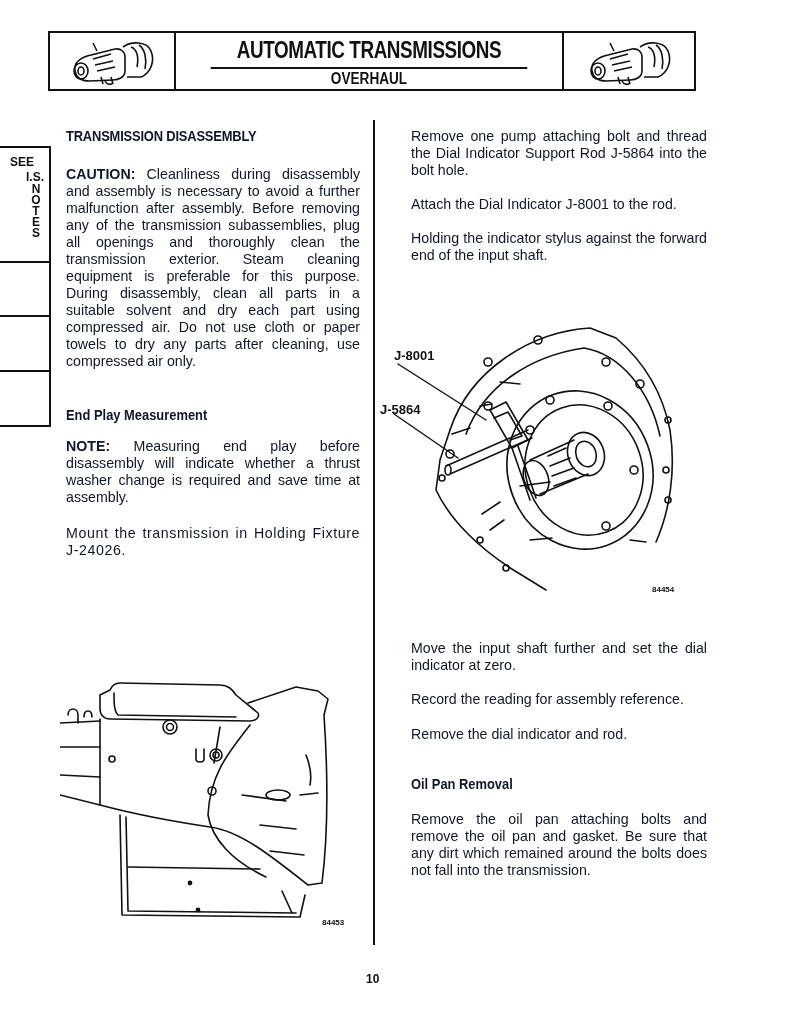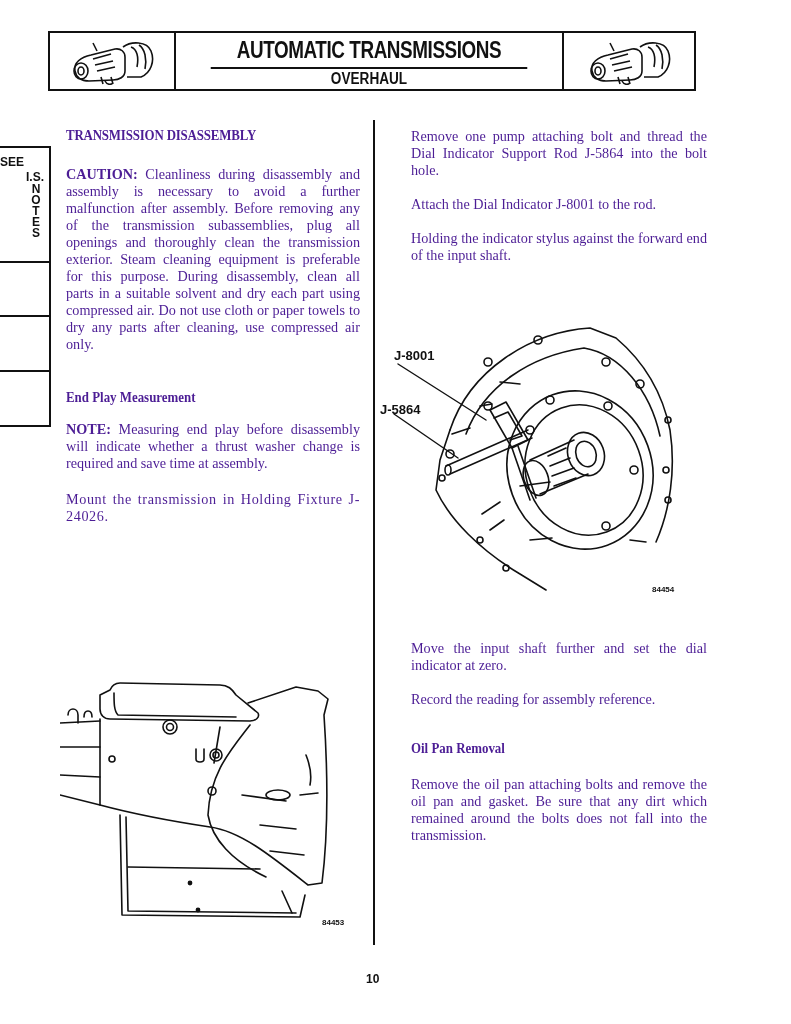--- a/index.html
+++ b/index.html
@@ -13,29 +13,29 @@
   .hdr-center { flex: 1; display: flex; flex-direction: column; }
   .hdr-title { height: 36px; border-bottom: 2px solid #111; box-sizing: border-box; display: flex; align-items: center; justify-content: center;
                font-family: "Liberation Sans", sans-serif; font-weight: bold; font-size: 23px; letter-spacing: -0.5px; transform: scaleX(0.82); }
   .hdr-sub { flex: 1; display: flex; align-items: center; justify-content: center; font-weight: bold; font-size: 16px; transform: scaleX(0.85); }
 
   
   .sidebar { position: absolute; left: 0; top: 146px; width: 51px; height: 281px; }
   .sb-vline { position: absolute; left: 49px; top: 0; width: 2px; height: 281px; background: #111; }
   .sb-hline { position: absolute; left: 0; width: 51px; height: 2px; background: #111; }
   .sb-text { position: absolute; left: 0; width: 44px; top: 10px; text-align: right; font-weight: bold; font-size: 12px; line-height: 13px; }
-  .sb-text .see { display: block; text-align: left; }
+  .sb-text .see { display: block; text-align: center; }
   .sb-text .is { display: block; text-align: right; margin-top: 2px; }
   .sb-text .letters { display: block; width: 12px; margin-left: 30px; text-align: center; line-height: 11px; }
 
   
   .col-divider { position: absolute; left: 373px; top: 120px; width: 2px; height: 825px; background: #111; }
 
   
-  .col { position: absolute; font-family: Liberation Serif, serif; font-size: 14.2px; line-height: 17px; color: #4c1d95; }
+  .col { position: absolute; font-family: Liberation Sans, sans-serif; font-size: 14.2px; line-height: 17px; color: #0f172a; }
   .col-left { left: 66px; top: 127px; width: 294px; }
   .col-right { left: 387px; top: 128px; width: 296px; margin-left: 24px; }
   .h-section { font-weight: bold; font-size: 15px; transform-origin: left; transform: scaleX(0.86); white-space: nowrap; letter-spacing: -0.2px; }
   .h-sub { font-weight: bold; font-size: 15px; transform-origin: left; transform: scaleX(0.86); white-space: nowrap; }
   p { margin: 0; text-align: justify; }
   .lbl-bold { font-weight: bold; }
   .spaced { letter-spacing: 2.2px; }
 
   
   .figure { position: absolute; }
@@ -205,17 +205,18 @@
     </g>
     <text x="14" y="50" font-family="Liberation Sans, sans-serif" font-weight="bold" font-size="13" fill="#111">J-8001</text>
     <text x="0" y="104" font-family="Liberation Sans, sans-serif" font-weight="bold" font-size="13" fill="#111">J-5864</text>
     <text x="272" y="282" font-family="Liberation Sans, sans-serif" font-weight="bold" font-size="8" fill="#111">84454</text>
   </svg>
 </div>
 
 <div class="col col-right" style="top:640px">
   <p>Move the input shaft further and set the dial indicator at zero.</p>
   <p style="margin-top:17px">Record the reading for assembly reference.</p>
+  <p style="margin-top:18px">Remove the dial indicator and rod.</p>
   <div class="h-sub" style="margin-top:32px">Oil Pan Removal</div>
   <p style="margin-top:19px">Remove the oil pan attaching bolts and remove the oil pan and gasket. Be sure that any dirt which remained around the bolts does not fall into the transmission.</p>
 </div>
 
 <div class="page-num">10</div>
 
 </body></html>

